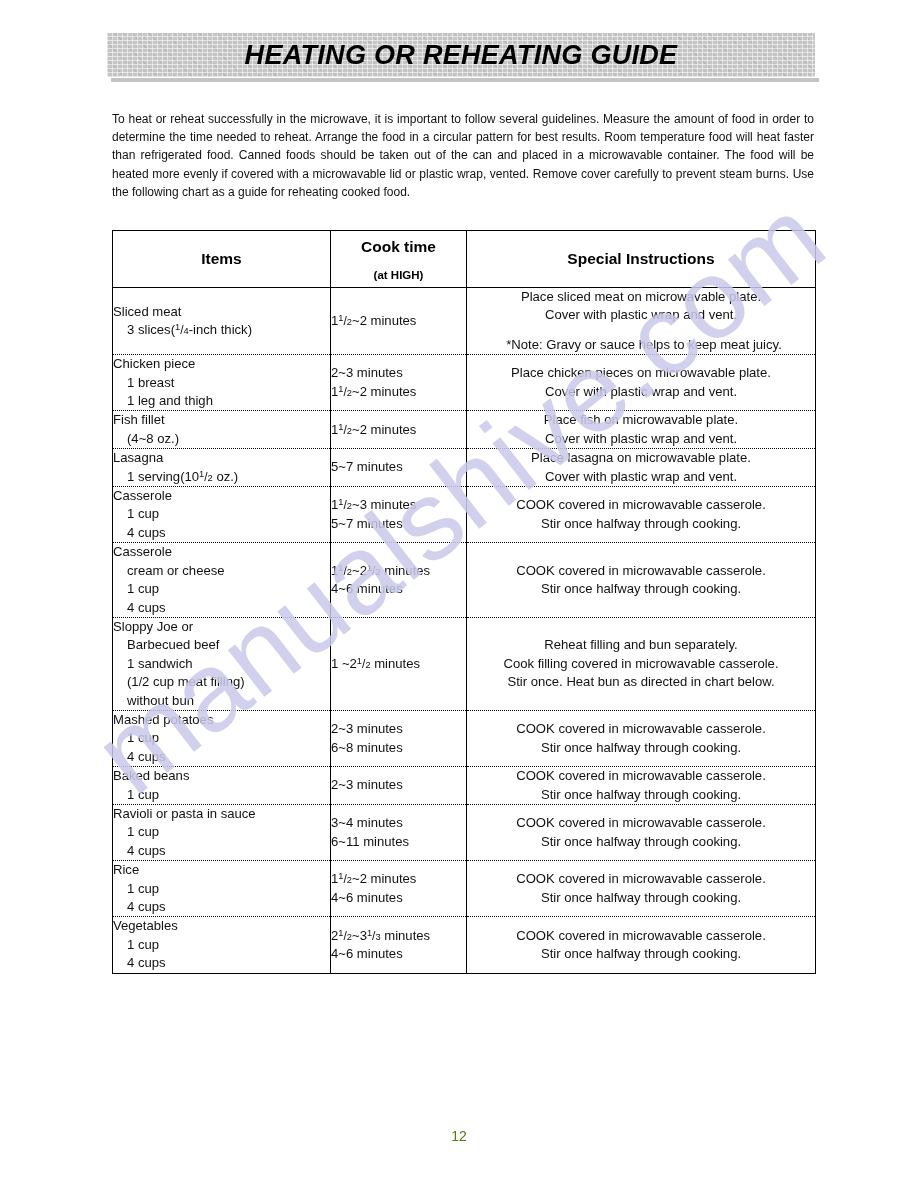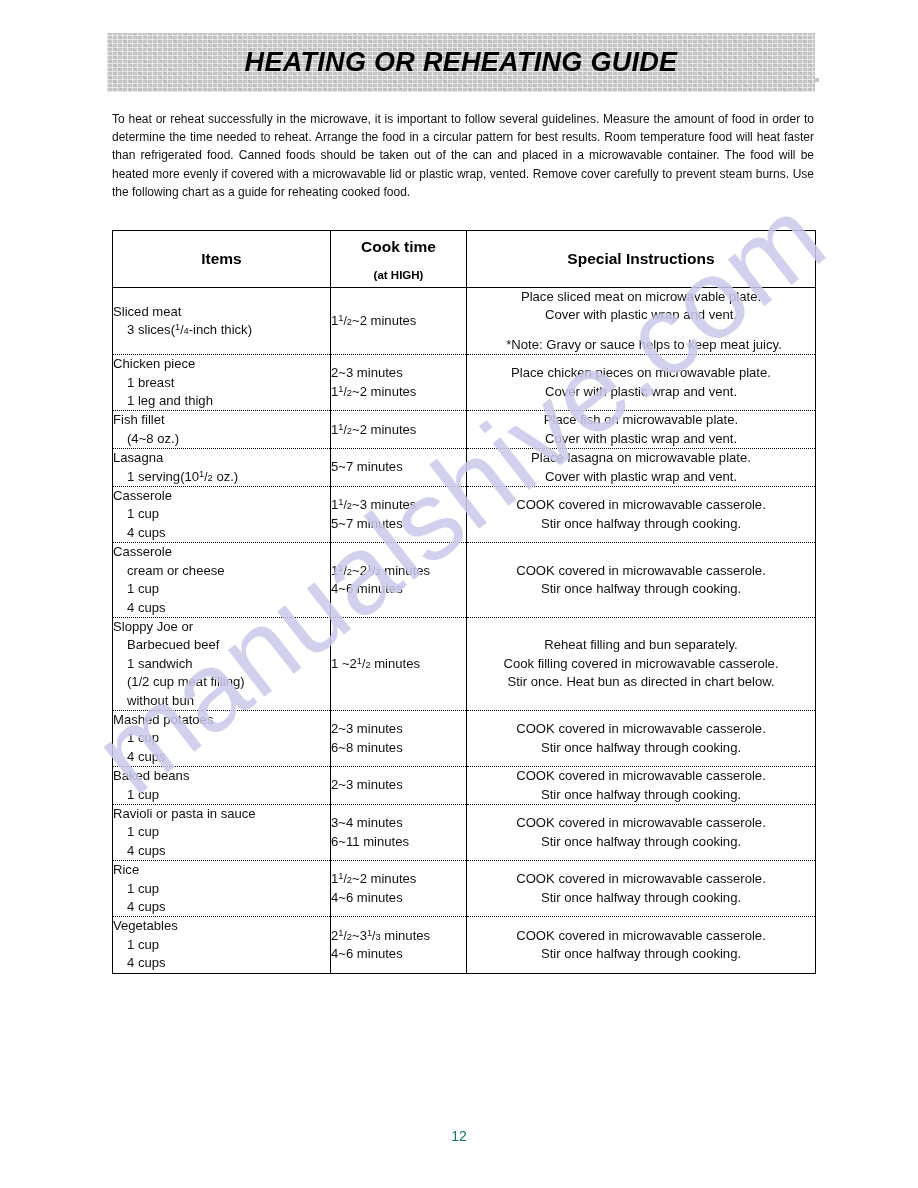--- a/index.html
+++ b/index.html
@@ -49,21 +49,21 @@
     top: 33px;
     width: 708px;
     height: 49px;
     z-index: 2;
   }
   .banner {
     position: absolute;
     left: 0;
     top: 0;
     width: 708px;
-    height: 59px;
+    height: 44px;
     background-color: #c6c6c6;
     background-image:
       repeating-linear-gradient(0deg, rgba(255,255,255,0.55) 0px, rgba(255,255,255,0.55) 1px, rgba(0,0,0,0) 1px, rgba(0,0,0,0) 4px),
       repeating-linear-gradient(90deg, rgba(255,255,255,0.5) 0px, rgba(255,255,255,0.5) 1px, rgba(0,0,0,0) 1px, rgba(0,0,0,0) 5px),
       repeating-linear-gradient(45deg, rgba(160,160,160,0.4) 0px, rgba(160,160,160,0.4) 1px, rgba(0,0,0,0) 1px, rgba(0,0,0,0) 6px);
     display: flex;
     align-items: center;
     justify-content: center;
   }
   .banner-shadow {
@@ -157,21 +157,21 @@
   .fslash { font-size: 12px; }
 
   
   .page-number {
     position: absolute;
     left: 0;
     top: 1128px;
     width: 918px;
     text-align: center;
     font-size: 14px;
-    color: #0f766e;
+    color: #4d7c0f;
     z-index: 3;
   }
 </style>
 </head>
 <body>
 
 <div class="watermark">
   <div class="watermark-text">manualshive.com</div>
 </div>
 

